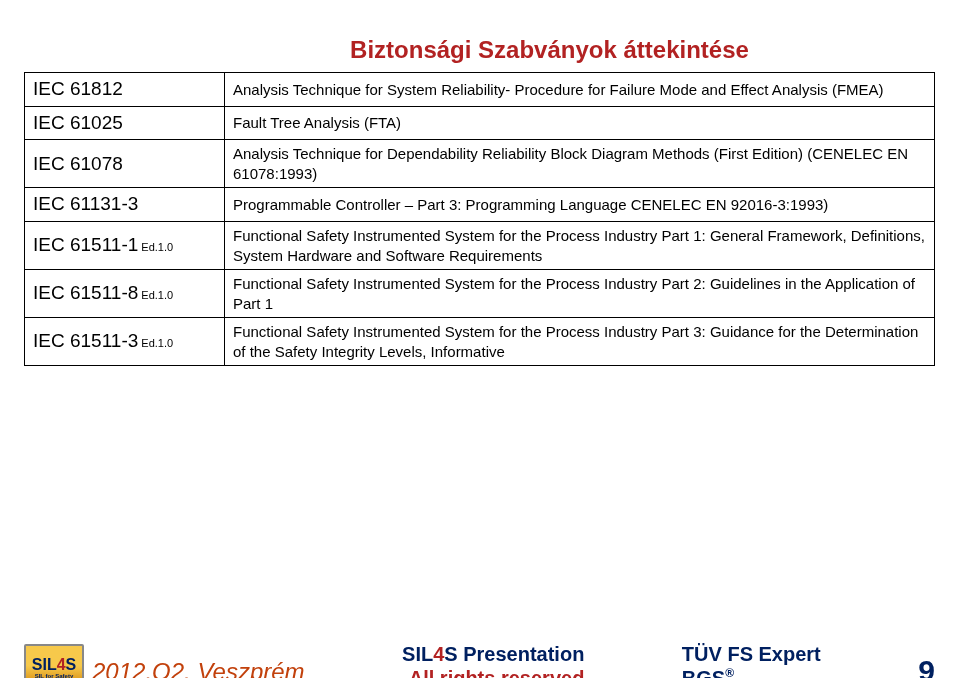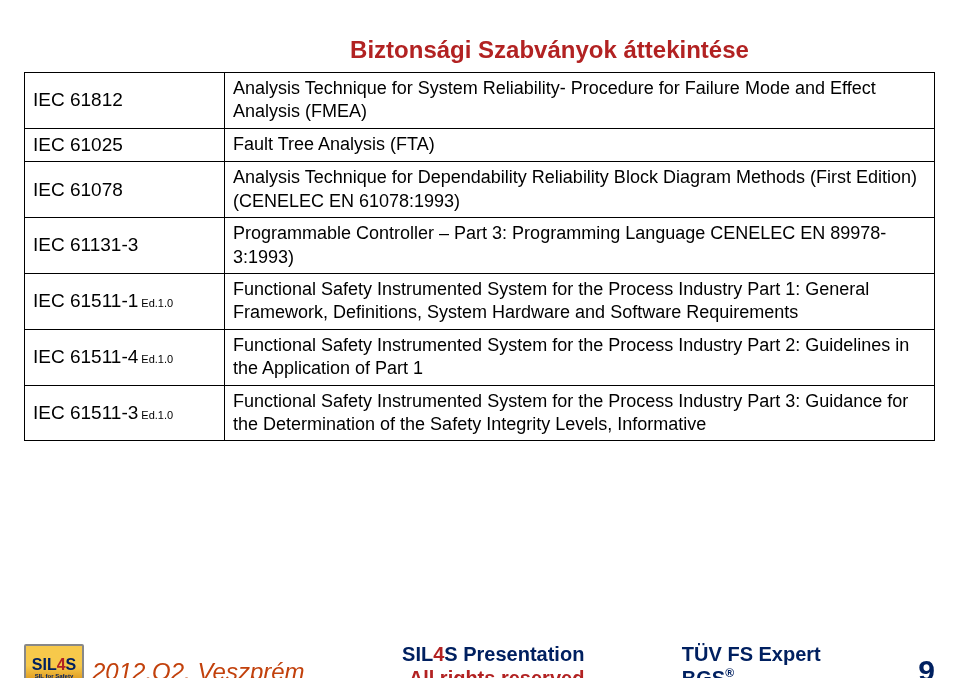--- a/index.html
+++ b/index.html
@@ -27,21 +27,21 @@
     margin-left: 140px;
   }
   table.std {
     border-collapse: collapse;
     width: 100%;
   }
   table.std td {
     border: 1px solid #000;
     padding: 4px 8px;
     vertical-align: middle;
-    font-size: 18px;
+    font-size: 15px;
     color: #000;
     line-height: 1.3;
   }
   table.std td.code {
     width: 200px;
     white-space: nowrap;
     font-size: 19px;
   }
   .ed { font-size: 11px; }
   .footer {
@@ -115,28 +115,28 @@
         <tr>
           <td class="code"><span>IEC 61025</span></td>
           <td>Fault Tree Analysis (FTA)</td>
         </tr>
         <tr>
           <td class="code"><span>IEC 61078</span></td>
           <td>Analysis Technique for Dependability Reliability Block Diagram Methods (First Edition) (CENELEC EN 61078:1993)</td>
         </tr>
         <tr>
           <td class="code"><span>IEC 61131-3</span></td>
-          <td>Programmable Controller – Part 3: Programming Language CENELEC EN 89978-3:1993)</td>
+          <td>Programmable Controller – Part 3: Programming Language CENELEC EN 92016-3:1993)</td>
         </tr>
         <tr>
           <td class="code"><span>IEC 61511-1</span><span class="ed"> Ed.1.0</span></td>
           <td>Functional Safety Instrumented System for the Process Industry Part 1: General Framework, Definitions, System Hardware and Software Requirements</td>
         </tr>
         <tr>
-          <td class="code"><span>IEC 61511-4</span><span class="ed"> Ed.1.0</span></td>
+          <td class="code"><span>IEC 61511-8</span><span class="ed"> Ed.1.0</span></td>
           <td>Functional Safety Instrumented System for the Process Industry Part 2: Guidelines in the Application of Part 1</td>
         </tr>
         <tr>
           <td class="code"><span>IEC 61511-3</span><span class="ed"> Ed.1.0</span></td>
           <td>Functional Safety Instrumented System for the Process Industry Part 3: Guidance for the Determination of the Safety Integrity Levels, Informative</td>
         </tr>
       </tbody>
   </table>
 
   <div class="footer">

